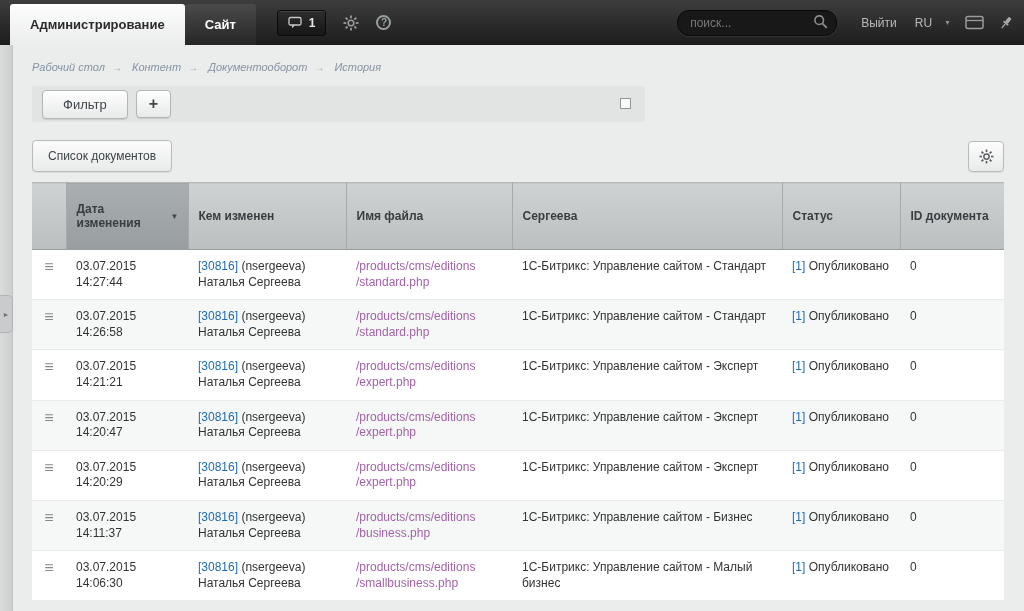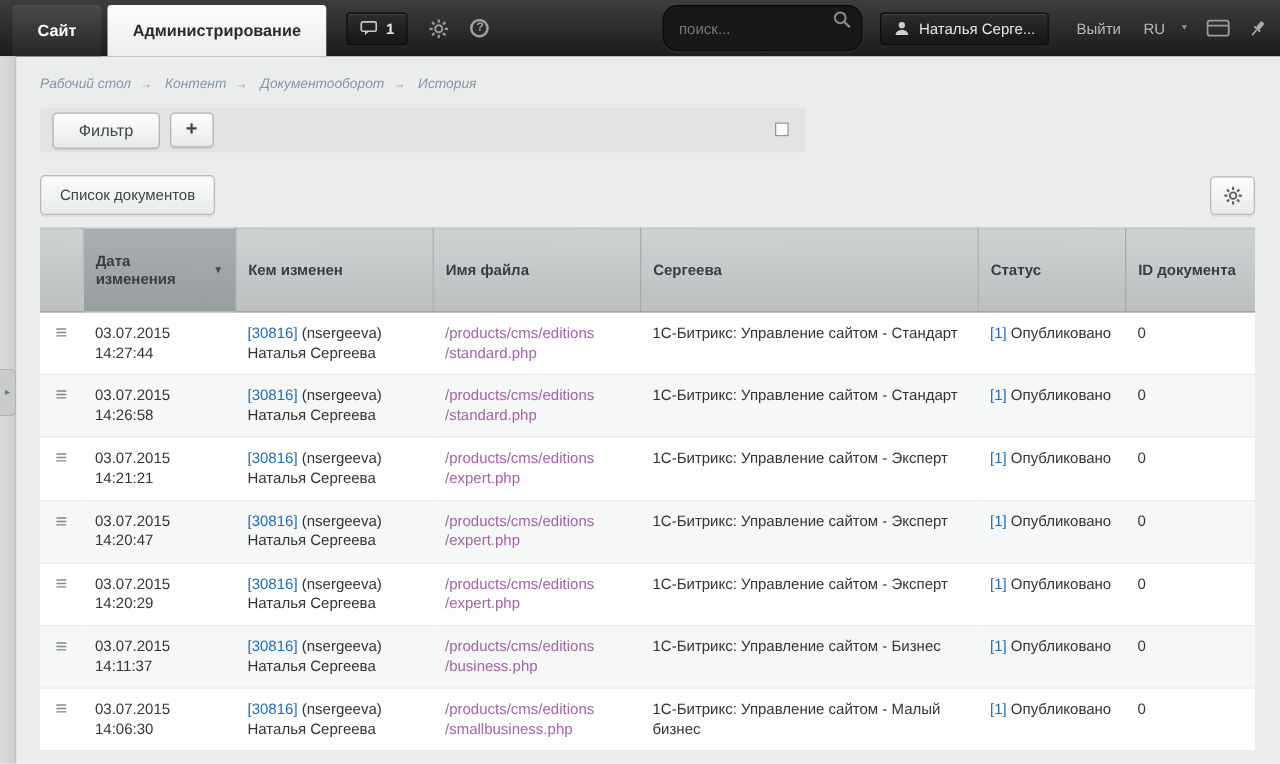--- a/index.html
+++ b/index.html
@@ -11,21 +11,21 @@
   .topbar { height:45px; background:linear-gradient(#3d3d3d,#1c1c1c); display:flex; align-items:center; padding-left:10px; padding-right:10px; }
   .tab { align-self:flex-end; height:41px; line-height:41px; padding:0 20px; font-size:13px; font-weight:bold; border-radius:3px 3px 0 0; cursor:pointer; }
   .tab-site { color:#fff; background:linear-gradient(#4a4a4a,#262626); margin-right:5px; }
   .tab-admin { color:#2b2b2b; background:linear-gradient(#fdfdfd,#ebecec); }
   .top-icons { display:flex; align-items:center; gap:17px; margin-left:16px; }
   .pill { display:inline-flex; align-items:center; gap:7px; background:linear-gradient(#2d2d2d,#161616); border:1px solid #0a0a0a; box-shadow:inset 0 1px 0 rgba(255,255,255,.09); border-radius:3px; padding:5px 10px; color:#e8e8e8; font-size:12px; cursor:pointer; }
   .notif { font-weight:bold; }
   .topicon { display:inline-flex; align-items:center; justify-content:center; cursor:pointer; line-height:0; }
   .help-circle { width:15px; height:15px; border:2px solid #999e9f; border-radius:50%; color:#999e9f; font-size:10px; font-weight:bold; display:inline-flex; align-items:center; justify-content:center; line-height:1; }
   .search-wrap { margin-left:auto; position:relative; margin-right:14px; }
-  .search { width:160px; height:37px; background:#181818; border:1px solid #090909; box-shadow:0 1px 0 rgba(255,255,255,.07); border-radius:12px; color:#aaa; font-size:12px; padding:0 28px 0 12px; outline:none; font-family:inherit; }
+  .search { width:160px; height:26px; background:#181818; border:1px solid #090909; box-shadow:0 1px 0 rgba(255,255,255,.07); border-radius:12px; color:#aaa; font-size:12px; padding:0 28px 0 12px; outline:none; font-family:inherit; }
   .search::placeholder { color:#787878; }
   .mag { position:absolute; right:9px; top:4px; line-height:0; cursor:pointer; }
   .user-pill { margin-right:12px; }
   .toplink { color:#b9b9b9; font-size:12px; margin:0 10px; cursor:pointer; text-decoration:none; }
   .lang { color:#b9b9b9; font-size:12px; display:inline-flex; align-items:center; gap:12px; cursor:pointer; margin:0 14px 0 8px; }
   .caret { font-size:7px; color:#8d8d8d; }
   .edge-icons { display:flex; align-items:center; gap:14px; }
 
   
   .left-rail { position:absolute; left:0; top:45px; bottom:0; width:13px; background:linear-gradient(90deg,#dadbdb,#cdcece); border-right:1px solid #c0c2c3; z-index:5; }
@@ -64,22 +64,22 @@
   a.purple { color:#a263a8; text-decoration:none; cursor:pointer; }
   .fl { display:block; }
   .td-status { white-space:nowrap; }
 </style>
 </head>
 <body>
 
 <div class="page">
 
   <header class="topbar">
+    <div class="tab tab-admin">Администрирование</div>
     <div class="tab tab-site">Сайт</div>
-    <div class="tab tab-admin">Администрирование</div>
 
     <div class="top-icons">
       <div class="pill notif">
         <span class="topicon">
           <svg width="14" height="13" viewBox="0 0 14 13">
               <rect x="1" y="1.5" width="12" height="7.5" rx="1.5" fill="none" stroke="#c9c9c9" stroke-width="1.3"></rect>
               <path d="M4 9 L4 12.2 L7.2 9 Z" fill="#c9c9c9"></path>
             </svg>
         </span>
         <span>1</span>
@@ -107,29 +107,20 @@
     <div class="search-wrap">
       <input class="search" type="text" placeholder="поиск..." style="">
       <span class="mag">
         <svg width="15" height="15" viewBox="0 0 15 15">
             <circle cx="6.2" cy="6.2" r="4.3" fill="none" stroke="#8d8d8d" stroke-width="1.6"></circle>
             <line x1="9.6" y1="9.6" x2="13.8" y2="13.8" stroke="#8d8d8d" stroke-width="1.8"></line>
           </svg>
       </span>
     </div>
 
-    <div class="pill user-pill">
-      <span class="topicon">
-        <svg width="13" height="13" viewBox="0 0 14 13">
-            <circle cx="7" cy="4" r="2.7" fill="#cfcfcf"></circle>
-            <path d="M1.5 12.5 a5.5 4.6 0 0 1 11 0 Z" fill="#cfcfcf"></path>
-          </svg>
-      </span>
-      <span>Наталья Серге...</span>
-    </div>
 
     <a class="toplink">Выйти</a>
 
     <div class="lang">
       <span>RU</span>
       <span class="caret">▼</span>
     </div>
 
     <div class="edge-icons">
       <span class="topicon">

